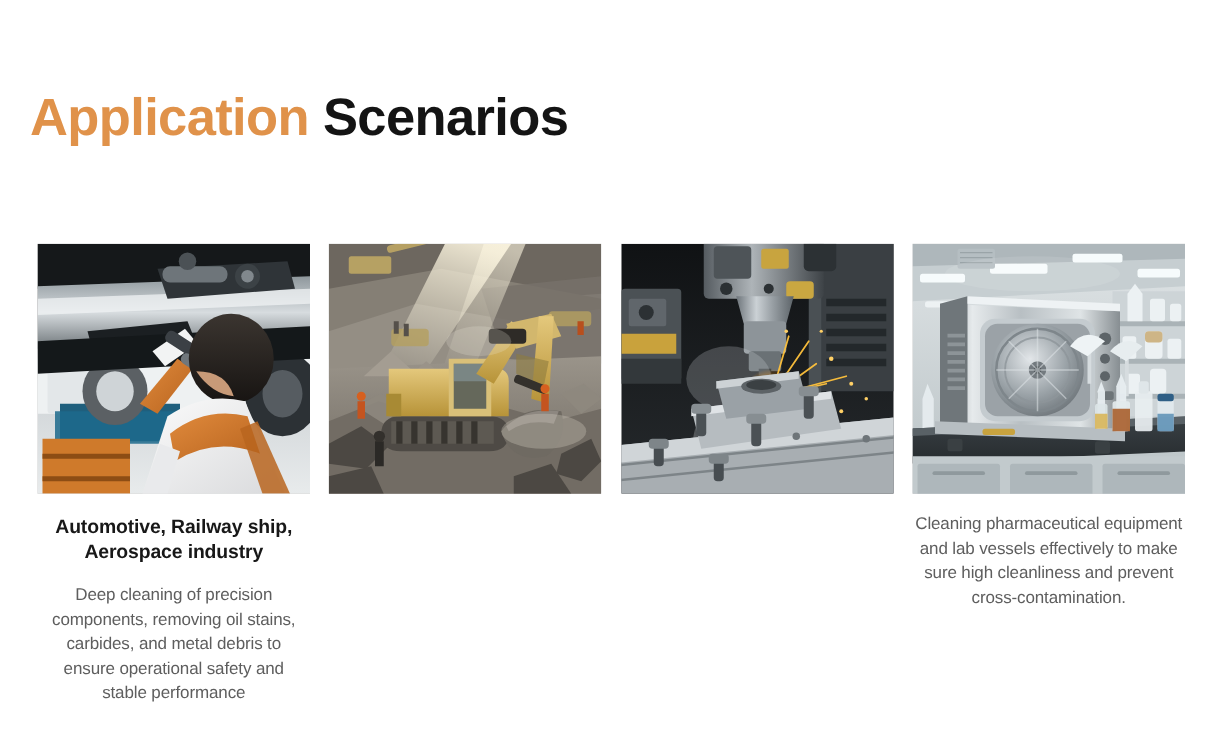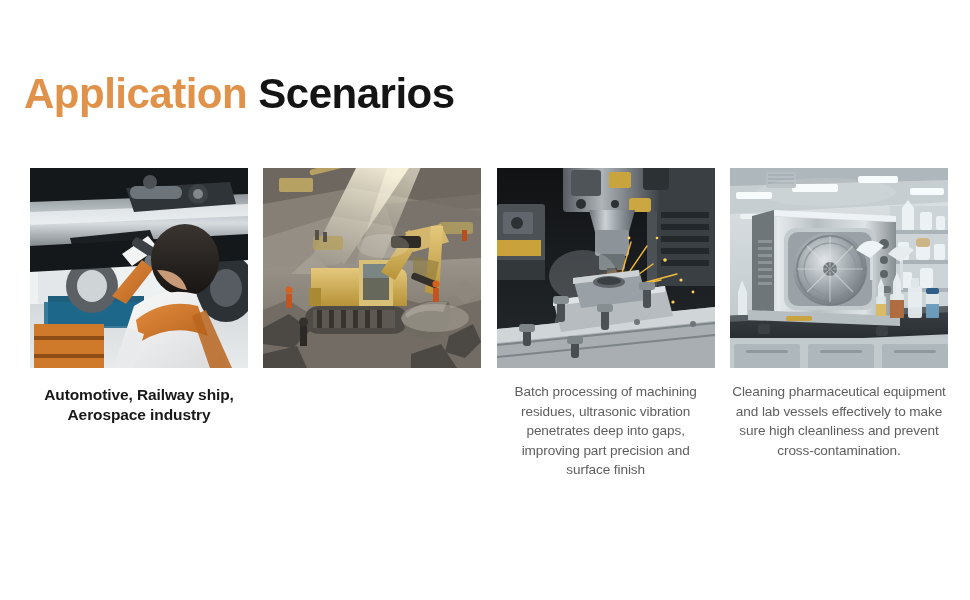--- a/index.html
+++ b/index.html
@@ -47,20 +47,21 @@
     display: flex;
     flex-direction: row;
     justify-content: space-between;
     align-items: flex-start;
   }
   .card {
     width: 218px;
     display: flex;
     flex-direction: column;
     align-items: center;
+    margin-top: 27px;
   }
   .thumb {
     width: 218px;
     height: 200px;
     overflow: hidden;
     position: relative;
     background: #cfcfcf;
     flex: none;
   }
   .thumb svg { display: block; width: 218px; height: 200px; }
@@ -160,20 +161,21 @@
           <ellipse cx="155" cy="92" rx="34" ry="36" fill="url(#a-hair)"></ellipse>
           <path d="M127 102 q12 18 30 20 q-6 -20 -30 -20 Z" fill="#c89a78"></path>
 
           <path d="M84 200 L104 138 q30 -20 62 -12 L198 200 Z" fill="url(#a-jacket)"></path>
           <path d="M106 152 q28 -22 62 -14 l10 30 q-36 -14 -68 6 Z" fill="url(#a-orange)"></path>
           <path d="M176 142 l26 58 -22 0 -18 -52 Z" fill="#b9651f" opacity="0.85"></path>
           <path d="M84 200 L98 160 l16 6 -10 34 Z" fill="#e9eaec"></path>
         </svg>
       </div>
       <div class="card-title">Automotive, Railway ship, Aerospace industry</div>
+      <div class="card-body">Deep cleaning of precision components, removing oil stains, carbides, and metal debris to ensure operational safety and stable performance</div>
     </div>
 
     <div class="card">
       <div class="thumb">
         <svg viewBox="0 0 218 200" preserveAspectRatio="xMidYMid slice" aria-hidden="true">
           <defs>
             <linearGradient id="m-sky" x1="0" y1="0" x2="0" y2="1">
               <stop offset="0" stop-color="#b8b2a6"></stop>
                 <stop offset="1" stop-color="#938d83"></stop>
             </linearGradient>
@@ -387,21 +389,20 @@
             <rect x="142" y="114" width="16" height="8" rx="3" fill="#878e92"></rect>
             <rect x="26" y="160" width="8" height="18" rx="3" fill="#474d51"></rect>
             <rect x="22" y="156" width="16" height="8" rx="3" fill="#7e8589"></rect>
             <rect x="74" y="172" width="8" height="18" rx="3" fill="#474d51"></rect>
             <rect x="70" y="168" width="16" height="8" rx="3" fill="#7e8589"></rect>
           </g>
           <circle cx="140" cy="154" r="3" fill="#6e7579"></circle>
           <circle cx="196" cy="156" r="3" fill="#6e7579"></circle>
         </svg>
       </div>
-      <div class="card-body">Batch processing of machining residues, ultrasonic vibration penetrates deep into gaps, improving part precision and surface finish</div>
     </div>
 
     <div class="card">
       <div class="thumb">
         <svg viewBox="0 0 218 200" preserveAspectRatio="xMidYMid slice" aria-hidden="true">
           <defs>
             <linearGradient id="p-wall" x1="0" y1="0" x2="0" y2="1">
               <stop offset="0" stop-color="#dfe4e6"></stop>
                 <stop offset="1" stop-color="#b9c2c5"></stop>
             </linearGradient>

